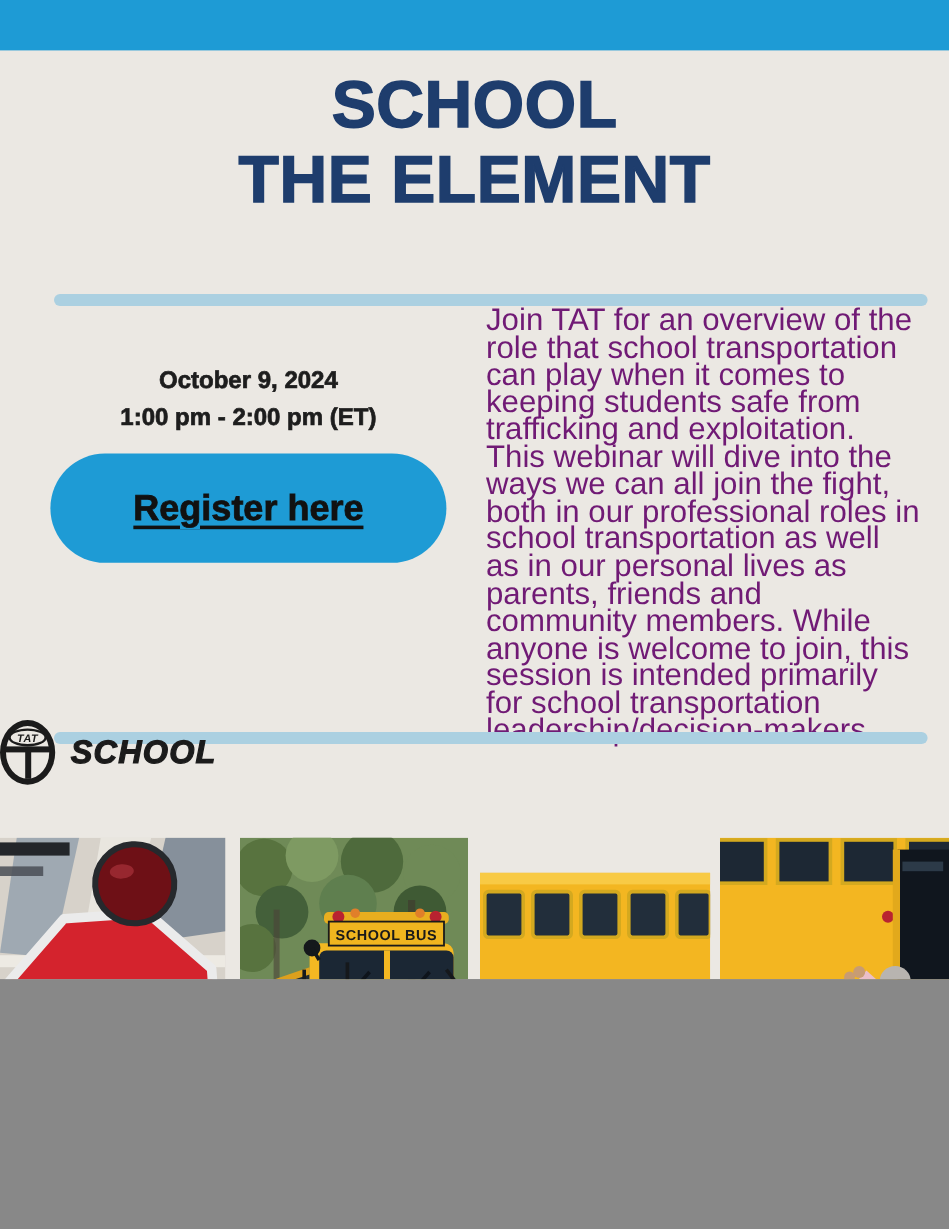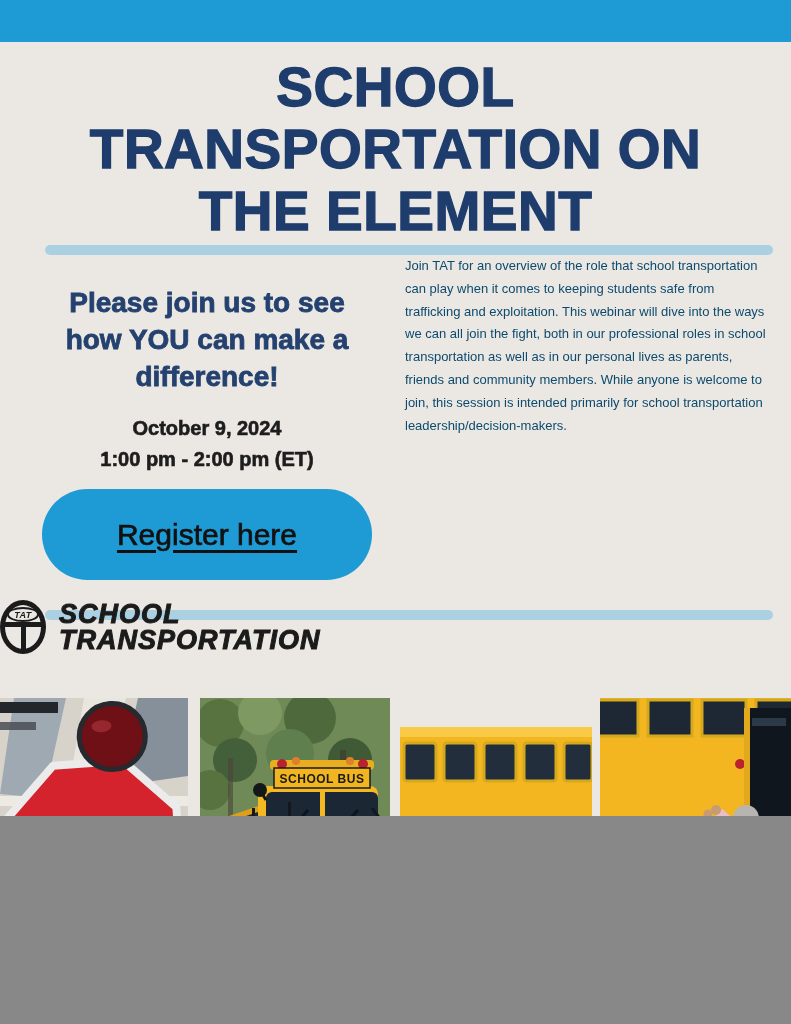--- a/index.html
+++ b/index.html
@@ -29,26 +29,26 @@
   .datetime{
     margin-top:18px;color:#1D1D1D;font-weight:bold;font-size:20px;line-height:31px;
     -webkit-text-stroke:.6px #1D1D1D;
   }
   .register-btn{
     display:flex;align-items:center;justify-content:center;
     margin:14px auto 0 auto;width:330px;height:91px;border-radius:46px;
     background:#1E9BD5;cursor:pointer;text-decoration:none;
   }
   .register-btn span{
-    color:#111;font-weight:normal;font-size:30px;
+    color:#111;font-weight:bold;font-size:30px;
     text-decoration:underline;text-decoration-thickness:3px;text-underline-offset:5px;
     -webkit-text-stroke:.7px #111;
   }
   .right-col{position:absolute;left:405px;top:255px;width:362px;}
-  .right-col p{margin:0;color:#0c4a6e;font-size:13px;line-height:22.8px;}
+  .right-col p{margin:0;color:#701a75;font-size:26px;line-height:22.8px;}
   .logo-row{position:absolute;top:600px;left:0;right:0;display:flex;align-items:center;gap:13px;font-style:italic;}
   .logo-mark{position:relative;width:46px;height:54px;border:5px solid #1B1B1B;border-radius:50%;box-sizing:border-box;flex:0 0 auto;}
   .logo-mark .h-line{position:absolute;left:-1px;right:-1px;top:17px;height:5px;background:#1B1B1B;}
   .logo-mark .v-line{position:absolute;left:50%;margin-left:-2.5px;top:20px;bottom:0;width:5px;background:#1B1B1B;}
   .logo-mark .tat-oval{
     position:absolute;top:2px;left:50%;transform:translateX(-50%);
     width:32px;height:15px;border:2.5px solid #1B1B1B;border-radius:50%;
     background:#EBE8E3;box-sizing:border-box;
     display:flex;align-items:center;justify-content:center;
     font-size:9px;font-weight:bold;color:#1B1B1B;letter-spacing:.5px;
@@ -63,28 +63,26 @@
 </style>
 </head>
 <body>
 
 <div class="poster">
 
   <div class="bar top"></div>
 
   <h1 class="title">
     <span>SCHOOL</span>
-    <span>TRANSPORTATION ON</span>
     <span>THE ELEMENT</span>
   </h1>
 
   <div class="divider d1"></div>
 
   <div class="left-col">
-    <div class="headline">Please join us to see how YOU can make a difference!</div>
     <div class="datetime">
       <div>October 9, 2024</div>
       <div>1:00 pm - 2:00 pm (ET)</div>
     </div>
     <a class="register-btn">
       <span>Register here</span>
     </a>
   </div>
 
   <div class="right-col">
@@ -94,21 +92,20 @@
   <div class="divider d2"></div>
 
   <div class="logo-row">
     <div class="logo-mark">
       <span class="tat-oval">TAT</span>
       <span class="h-line"></span>
       <span class="v-line"></span>
     </div>
     <div class="logo-text">
       <div>SCHOOL</div>
-      <div>TRANSPORTATION</div>
     </div>
   </div>
 
   <div class="photo p1">
     <svg viewBox="0 0 188 284" xmlns="http://www.w3.org/2000/svg">
       <rect width="188" height="160" fill="#d7d2ca"></rect>
       <polygon points="14,0 66,0 44,100 0,96" fill="#95a2ae" opacity="0.85"></polygon>
       <polygon points="84,0 126,0 100,112 66,106" fill="#e9e6df"></polygon>
       <polygon points="138,0 188,0 188,78 118,88" fill="#72808e" opacity="0.8"></polygon>
       <rect x="0" y="98" width="188" height="10" fill="#efece6" opacity="0.9"></rect>

